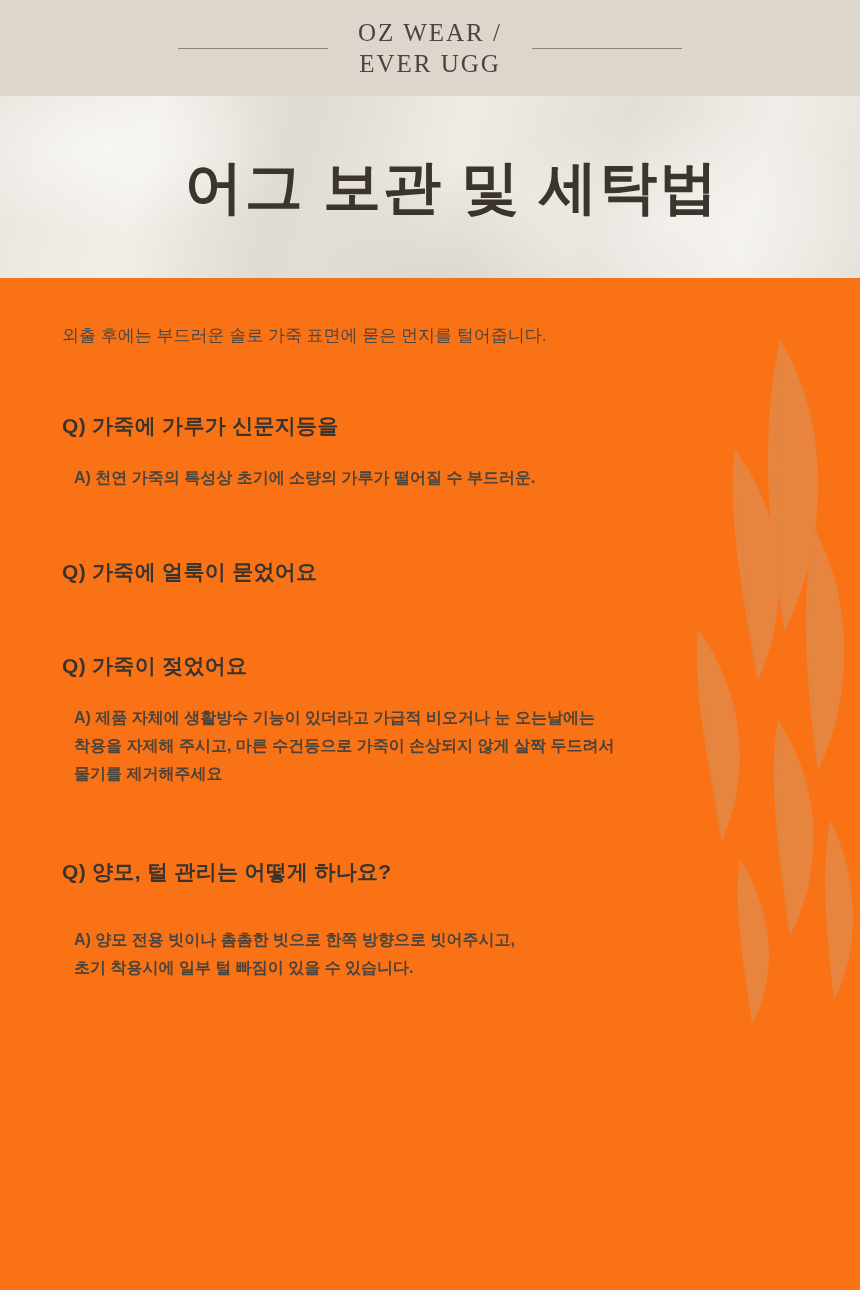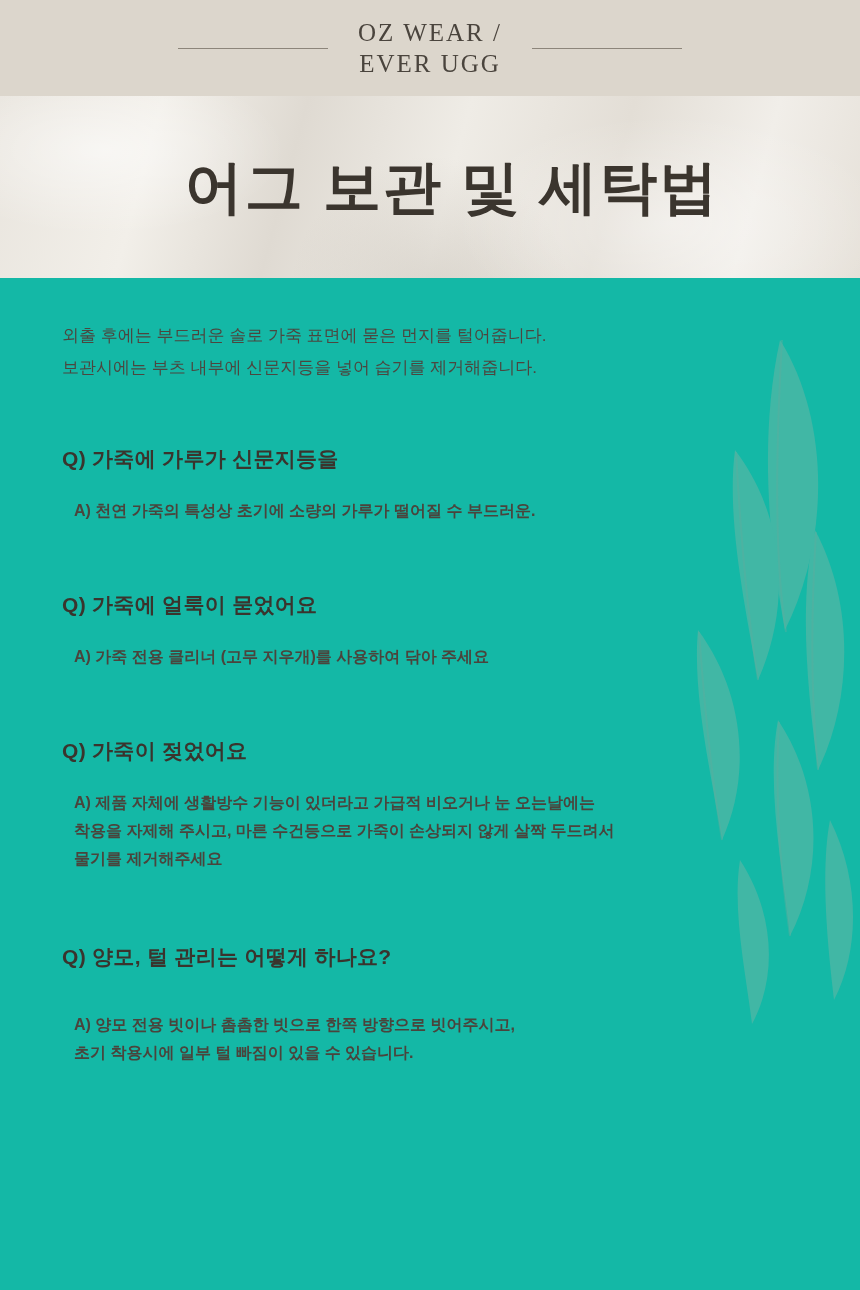--- a/index.html
+++ b/index.html
@@ -12,21 +12,21 @@
     background: #d9d3c8;
     font-family: "Liberation Sans", sans-serif;
     overflow: hidden;
     position: relative;
   }
 
   .page {
     position: relative;
     width: 860px;
     height: 1290px;
-    background: #14b8a6;
+    background: #f97316;
     overflow: hidden;
   }
 
   
   .brand-header {
     position: relative;
     height: 96px;
     background: #dcd6cc;
     display: flex;
     align-items: center;
@@ -182,37 +182,33 @@
       <path d="M286 232 C280 330, 282 410, 288 470"></path>
       <path d="M169 332 C176 430, 184 492, 192 540"></path>
       <path d="M249 422 C244 510, 252 580, 260 636"></path>
     </g>
   </svg>
 
   <div class="content">
 
     <div class="intro">
       <div>외출 후에는 부드러운 솔로  가죽 표면에 묻은 먼지를 털어줍니다.</div>
-      <div>보관시에는 부츠 내부에 신문지등을 넣어 습기를 제거해줍니다.</div>
     </div>
 
     <div class="qa-list">
 
       <div class="qa-block powder">
         <div class="q-line">Q) 가죽에 가루가 신문지등을</div>
         <div class="a-line">
           <div>A) 천연 가죽의 특성상 초기에  소량의 가루가 떨어질 수 부드러운.</div>
         </div>
       </div>
 
       <div class="qa-block stain">
         <div class="q-line">Q) 가죽에 얼룩이 묻었어요</div>
-        <div class="a-line">
-          <div>A) 가죽 전용 클리너 (고무 지우개)를 사용하여 닦아 주세요</div>
-        </div>
       </div>
 
       <div class="qa-block wet">
         <div class="q-line">Q) 가죽이 젖었어요</div>
         <div class="a-line">
           <div>A) 제품 자체에 생활방수 기능이 있더라고 가급적 비오거나 눈 오는날에는</div>
           <div>착용을 자제해 주시고, 마른 수건등으로 가죽이 손상되지 않게 살짝 두드려서</div>
           <div>물기를 제거해주세요</div>
         </div>
       </div>

